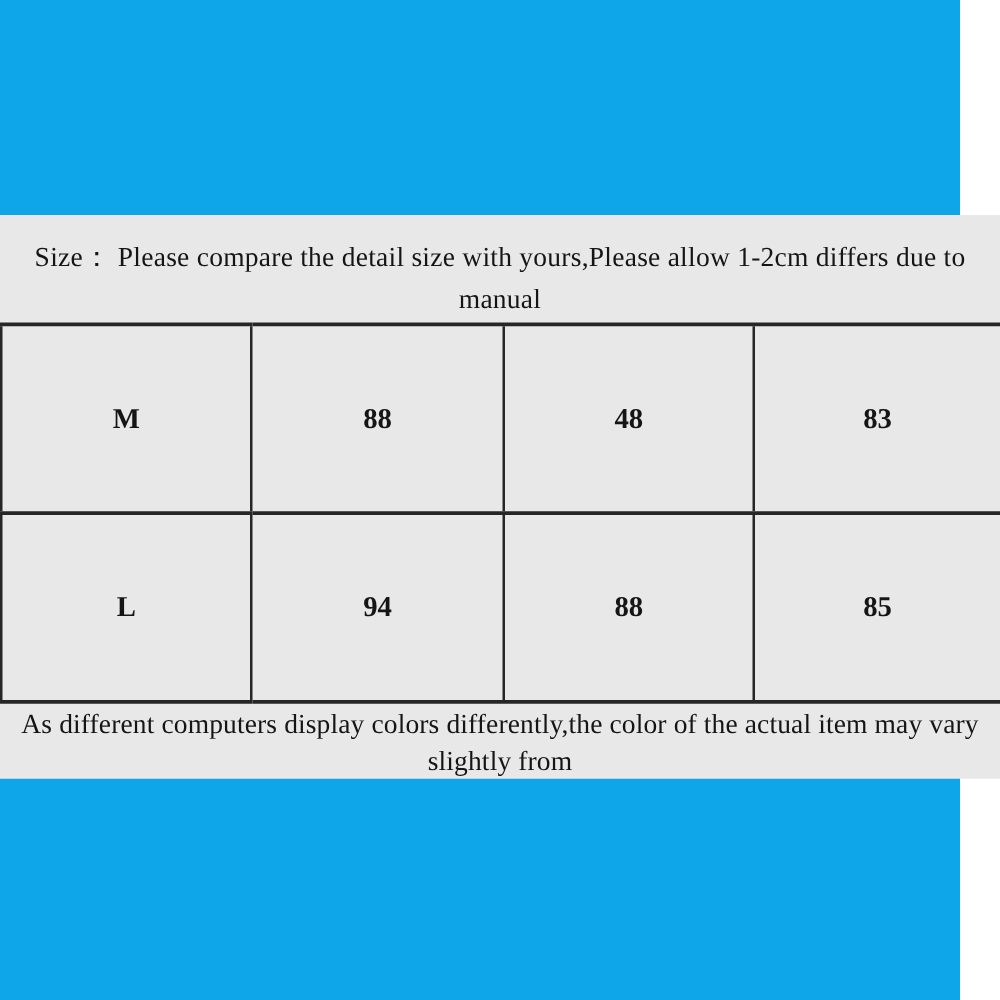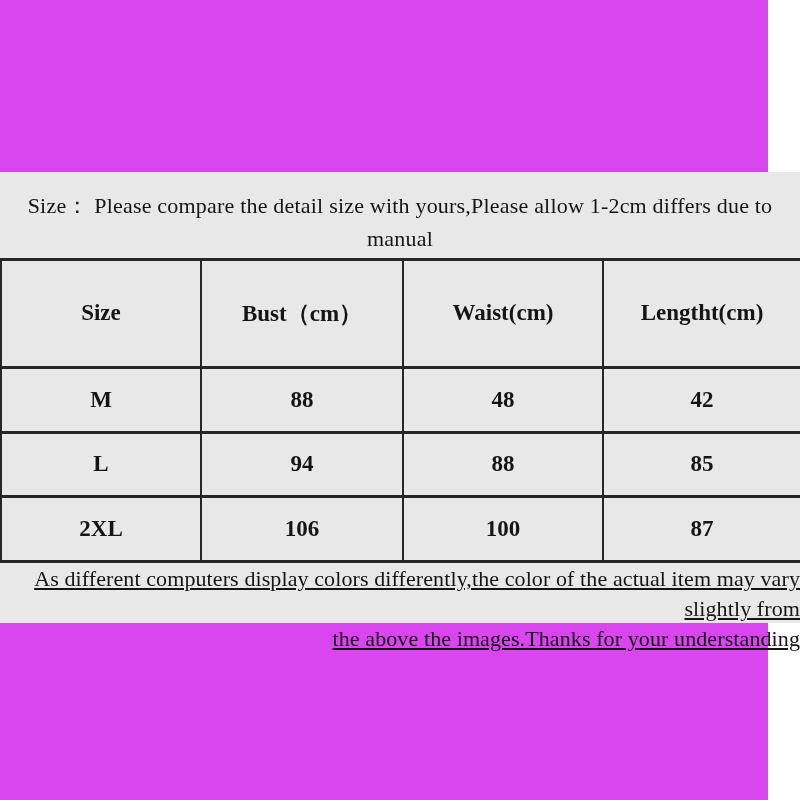--- a/index.html
+++ b/index.html
@@ -8,21 +8,21 @@
     width: 800px;
     height: 800px;
     background: #ffffff;
     font-family: "Liberation Serif", "DejaVu Serif", serif;
     overflow: hidden;
   }
   .stage {
     position: relative;
     width: 768px;
     height: 800px;
-    background: #d946ef;
+    background: #0ea5e9;
   }
   .panel {
     position: absolute;
     top: 172px;
     left: 0;
     width: 800px;
     height: 451px;
     background: #e8e8e8;
   }
   .size-note {
@@ -59,26 +59,25 @@
     padding: 0;
     background: #e8e8e8;
   }
   tr.header-row { height: 90px; }
   tr.data-row { height: 54px; }
   .color-note {
     position: absolute;
     top: 564px;
     left: 0;
     width: 800px;
-    text-align: right;
+    text-align: center;
     font-size: 22px;
     line-height: 30px;
     color: #151515;
     letter-spacing: 0.1px;
-    text-decoration: underline;
   }
 </style>
 </head>
 <body>
 
 <div class="stage">
 
   <div class="panel"></div>
 
   <div class="size-note">
@@ -87,45 +86,32 @@
   </div>
 
   <table class="size-table">
     <colgroup>
       <col style="width:200px">
       <col style="width:202px">
       <col style="width:200px">
       <col style="width:198px">
     </colgroup>
     <tbody>
-      <tr class="header-row">
-        <th>Size</th>
-        <th>Bust（cm）</th>
-        <th>Waist(cm)</th>
-        <th>Lengtht(cm)</th>
-      </tr>
       <tr class="data-row">
         <td>M</td>
         <td>88</td>
         <td>48</td>
-        <td>42</td>
+        <td>83</td>
       </tr>
       <tr class="data-row">
         <td>L</td>
         <td>94</td>
         <td>88</td>
         <td>85</td>
       </tr>
-      <tr class="data-row">
-        <td>2XL</td>
-        <td>106</td>
-        <td>100</td>
-        <td>87</td>
-      </tr>
     </tbody>
   </table>
 
   <div class="color-note">
     <div>As different computers display colors differently,the color of the actual item may vary slightly from</div>
-    <div>the above the images.Thanks for your understanding</div>
   </div>
 
 </div>
 
 </body></html>

